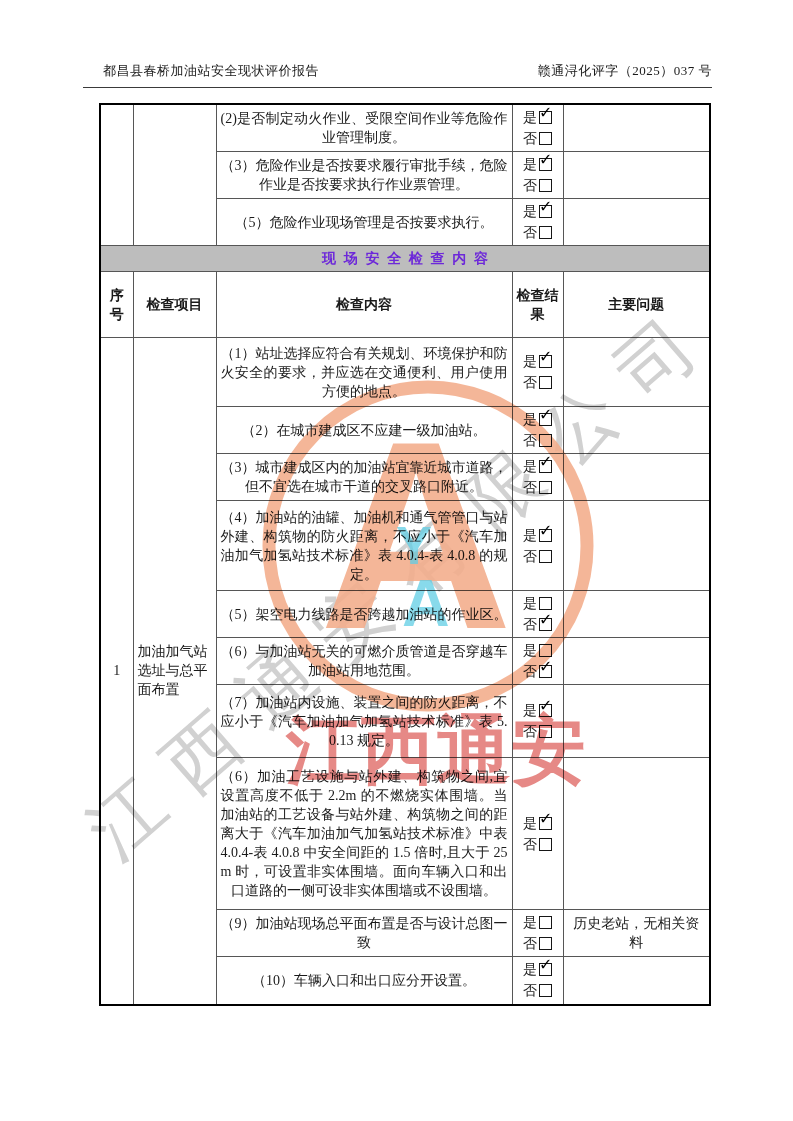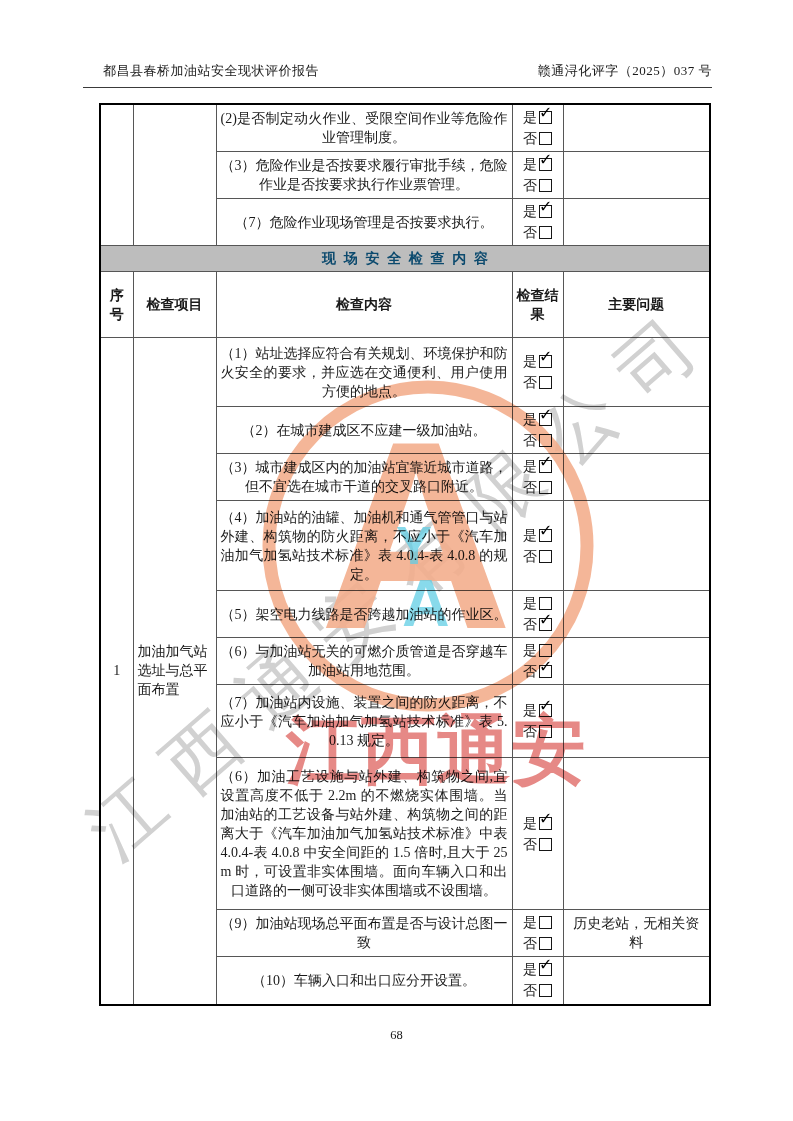--- a/index.html
+++ b/index.html
@@ -24,21 +24,21 @@
     word-break:break-all; overflow:hidden;
   }
   th{font-weight:bold; text-align:center; font-size:14px;}
   .c-seq{text-align:center; padding:2px 2px;}
   .c-cat{text-align:left; padding:2px 9px;}
   .c-content{text-align:justify; text-align-last:center;}
   .c-result{text-align:center; padding:1px 1px;}
   .c-problem{text-align:center; padding:2px 2px;}
   tr.band td{
     background:#bdbdbd; text-align:center; font-weight:bold;
-    letter-spacing:.55em; padding:3px 0 3px .55em; color:#0c4a6e;
+    letter-spacing:.55em; padding:3px 0 3px .55em; color:#6d28d9;
   }
   .resline{display:flex; align-items:center; justify-content:center; gap:2px; height:21px;}
   .cb{
     width:13px; height:13px; border:1.4px solid #161616; display:inline-block;
     position:relative; box-sizing:border-box; background:#fff;
   }
   .tick{
     position:absolute; left:-1px; top:-7px; font-style:normal; font-weight:bold;
     font-size:16px; color:#000; line-height:1; font-family:"DejaVu Sans", sans-serif;
   }
@@ -113,21 +113,21 @@
               </span>
             </span>
             <span class="resline">
               <span>否</span>
               <span class="cb"></span>
             </span>
           </td>
           <td class="c-problem"></td>
         </tr>
         <tr style="height: 46px;">
-          <td class="c-content">（7）危险作业现场管理是否按要求执行。</td>
+          <td class="c-content">（5）危险作业现场管理是否按要求执行。</td>
           <td class="c-result">
             <span class="resline">
               <span>是</span>
               <span class="cb checked">
                 <i class="tick">✓</i>
               </span>
             </span>
             <span class="resline">
               <span>否</span>
               <span class="cb"></span>
@@ -307,21 +307,20 @@
             <span class="resline">
               <span>否</span>
               <span class="cb"></span>
             </span>
           </td>
           <td class="c-problem"></td>
         </tr>
       </tbody>
   </table>
 
-  <div class="page-number">68</div>
 
   <div class="wm">
     <div class="wm-gray">江西通安有限公司</div>
     <svg class="wm-stamp" viewBox="0 0 356 356">
       <circle cx="178" cy="180" r="159" fill="none" stroke="#f3ae8d" stroke-width="13" opacity="0.9"></circle>
       <text id="stampLetter" x="166" y="262" text-anchor="middle" font-family="Liberation Sans, sans-serif" font-weight="bold" font-size="268" fill="#f3ae8d" opacity="0.9">A</text>
     </svg>
     <div class="wm-cyan-y">Y</div>
     <div class="wm-cyan-a">A</div>
     <div class="wm-red">江西通安</div>

